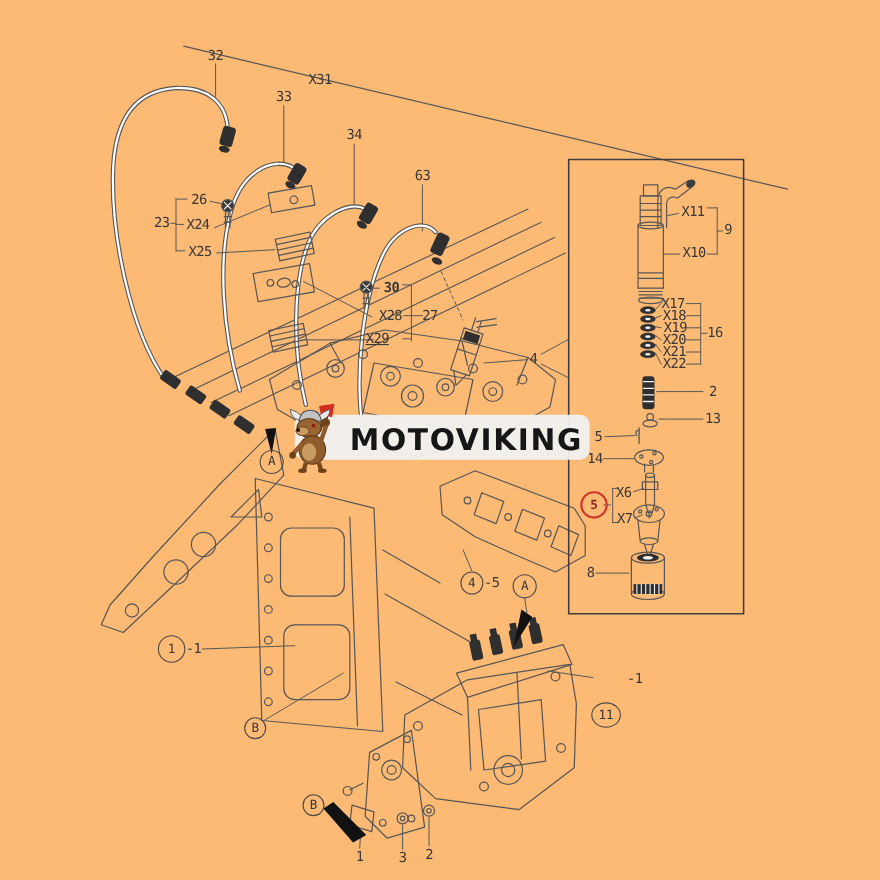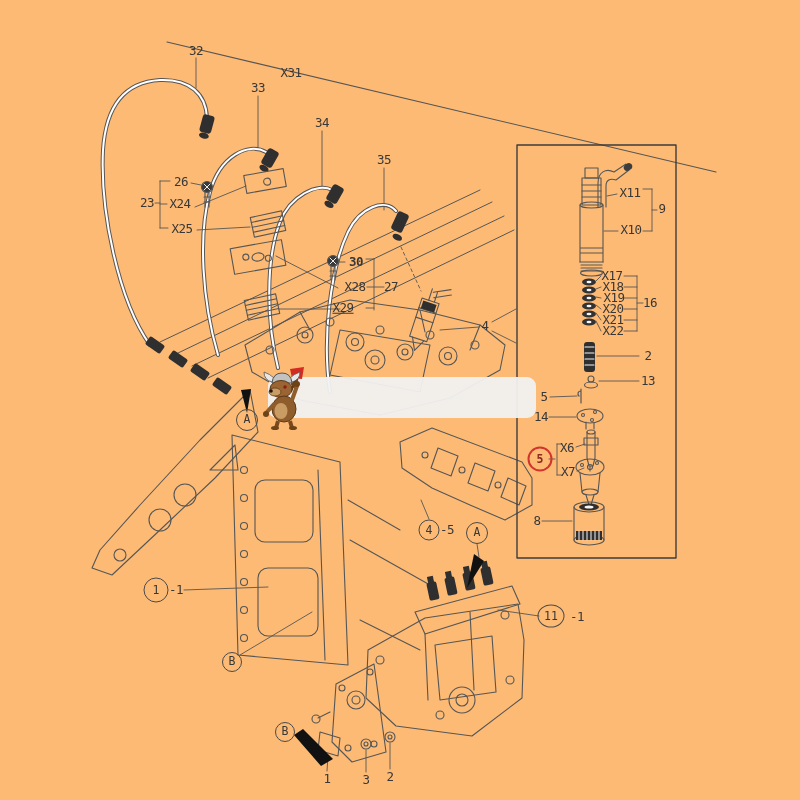--- a/index.html
+++ b/index.html
@@ -317,21 +317,21 @@
       <polygon points="474,554 484,561 467,588" fill="#111" stroke="none"></polygon>
       <polygon points="294,735 303,729 333,759 321,766" fill="#111" stroke="none"></polygon>
     </g>
   </svg>
 
   <div id="labels-layer">
       <div class="plabel" style="left: 196px; top: 51px;">32</div>
       <div class="plabel" style="left: 291px; top: 73px;">X31</div>
       <div class="plabel" style="left: 258px; top: 88px;">33</div>
       <div class="plabel" style="left: 322px; top: 123px;">34</div>
-      <div class="plabel" style="left: 384px; top: 160px;">35</div>
+      <div class="plabel" style="left: 384px; top: 160px;">63</div>
       <div class="plabel" style="left: 181px; top: 182px;">26</div>
       <div class="plabel" style="left: 147px; top: 203px;">23</div>
       <div class="plabel" style="left: 180px; top: 204px;">X24</div>
       <div class="plabel" style="left: 182px; top: 229px;">X25</div>
       <div class="plabel" style="left: 356px; top: 262px; font-weight: bold;">30</div>
       <div class="plabel" style="left: 355px; top: 287px;">X28</div>
       <div class="plabel it" style="left: 391px; top: 287px;">27</div>
       <div class="plabel" style="left: 343px; top: 308px; text-decoration: underline;">X29</div>
       <div class="plabel" style="left: 485px; top: 326px;">4</div>
       <div class="plabel" style="left: 630px; top: 193px;">X11</div>
@@ -356,25 +356,26 @@
       <div class="plabel" style="left: 577px; top: 617px;">-1</div>
       <div class="plabel" style="left: 327px; top: 779px;">1</div>
       <div class="plabel" style="left: 366px; top: 780px;">3</div>
       <div class="plabel" style="left: 390px; top: 777px;">2</div>
       <div class="bubble" style="left: 247px; top: 420px; width: 22px; height: 22px;">A</div>
       <div class="bubble" style="left: 477px; top: 533px; width: 22px; height: 22px;">A</div>
       <div class="bubble" style="left: 232px; top: 662px; width: 20px; height: 20px;">B</div>
       <div class="bubble" style="left: 285px; top: 732px; width: 20px; height: 20px;">B</div>
       <div class="bubble" style="left: 156px; top: 590px; width: 25px; height: 25px;">1</div>
       <div class="bubble" style="left: 429px; top: 530px; width: 21px; height: 21px;">4</div>
-      <div class="bubble" style="left: 551px; top: 616px; width: 27px; height: 23px;">11</div>
+      <div class="bubble" style="left: 551px; top: 650px; width: 27px; height: 23px;">11</div>
       <div class="bubble red" style="left: 540px; top: 459px; width: 25px; height: 25px;">5</div>
     </div>
 
   <div class="logo-band"></div>
+  <div class="logo-text">MOTOVIKING</div>
   <svg class="mascot" width="50" height="64" viewBox="0 0 50 64">
     <path d="M30,3 L44,1 L42,13 L32,12 Z" fill="#d42b20"></path>
     <path d="M36,12 L31,26" stroke="#5e3a16" stroke-width="2"></path>
     <path d="M12,16 Q4,14 4,6 Q10,8 14,12 Z" fill="#e8e8e8" stroke="#555" stroke-width="0.8"></path>
     <path d="M32,16 Q40,14 40,6 Q34,8 30,12 Z" fill="#e8e8e8" stroke="#555" stroke-width="0.8"></path>
     <path d="M12,17 Q13,7 22,7 Q31,7 32,17 Z" fill="#c2c2c2" stroke="#555" stroke-width="1"></path>
     <ellipse cx="21" cy="23" rx="11" ry="8.5" fill="#9a6433" stroke="#5e3a16"></ellipse>
     <ellipse cx="15" cy="26" rx="6" ry="4" fill="#c99c63" stroke="#5e3a16" stroke-width="0.8"></ellipse>
     <circle cx="11" cy="25" r="1.8" fill="#241405"></circle>
     <circle cx="25" cy="21" r="1.7" fill="#8c1f12"></circle>

